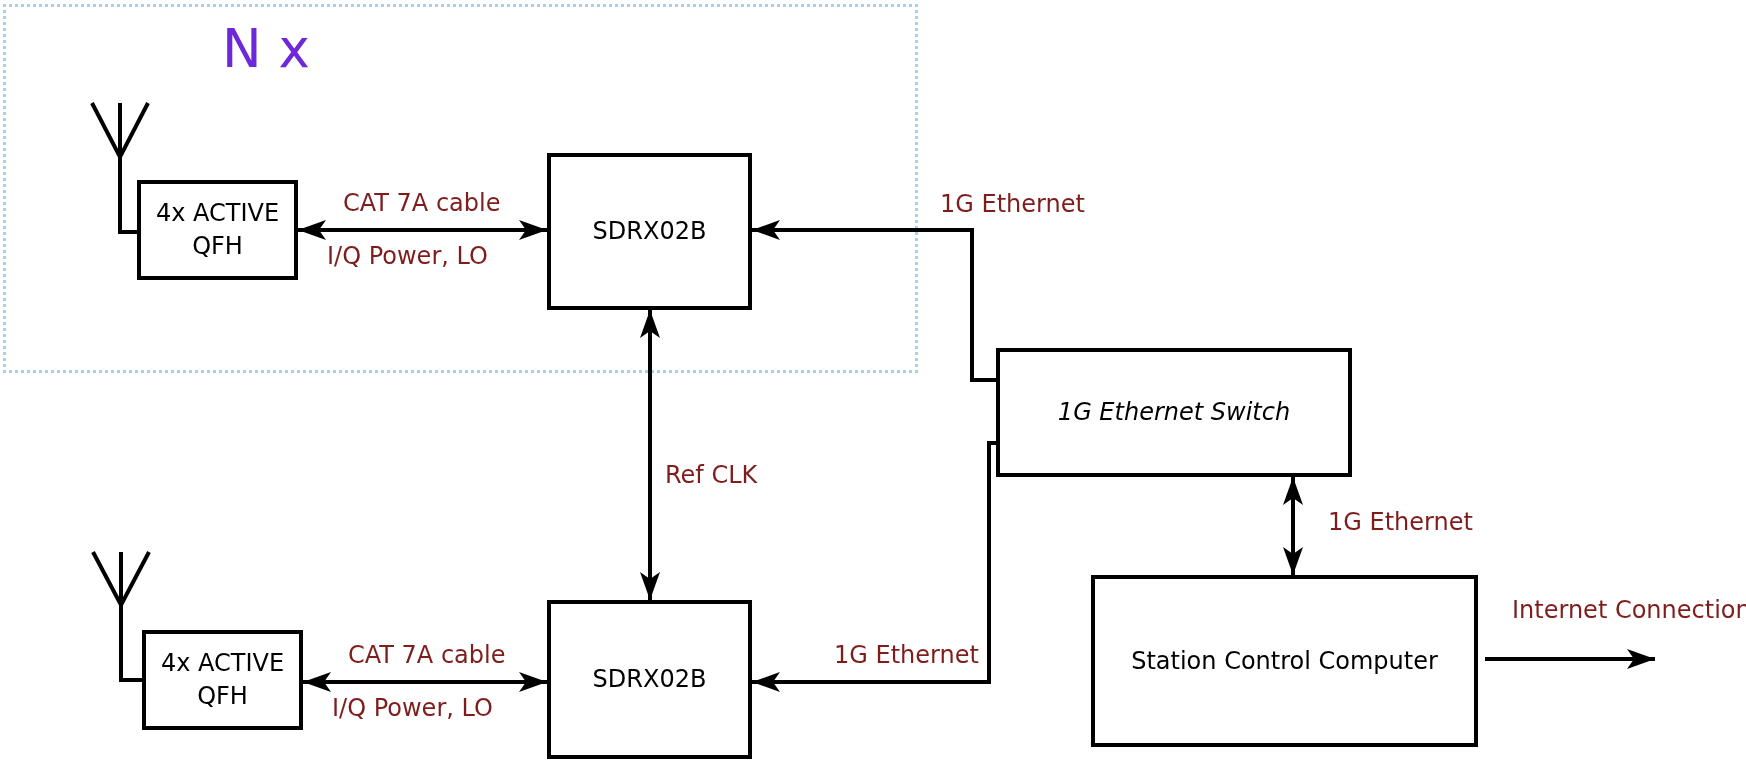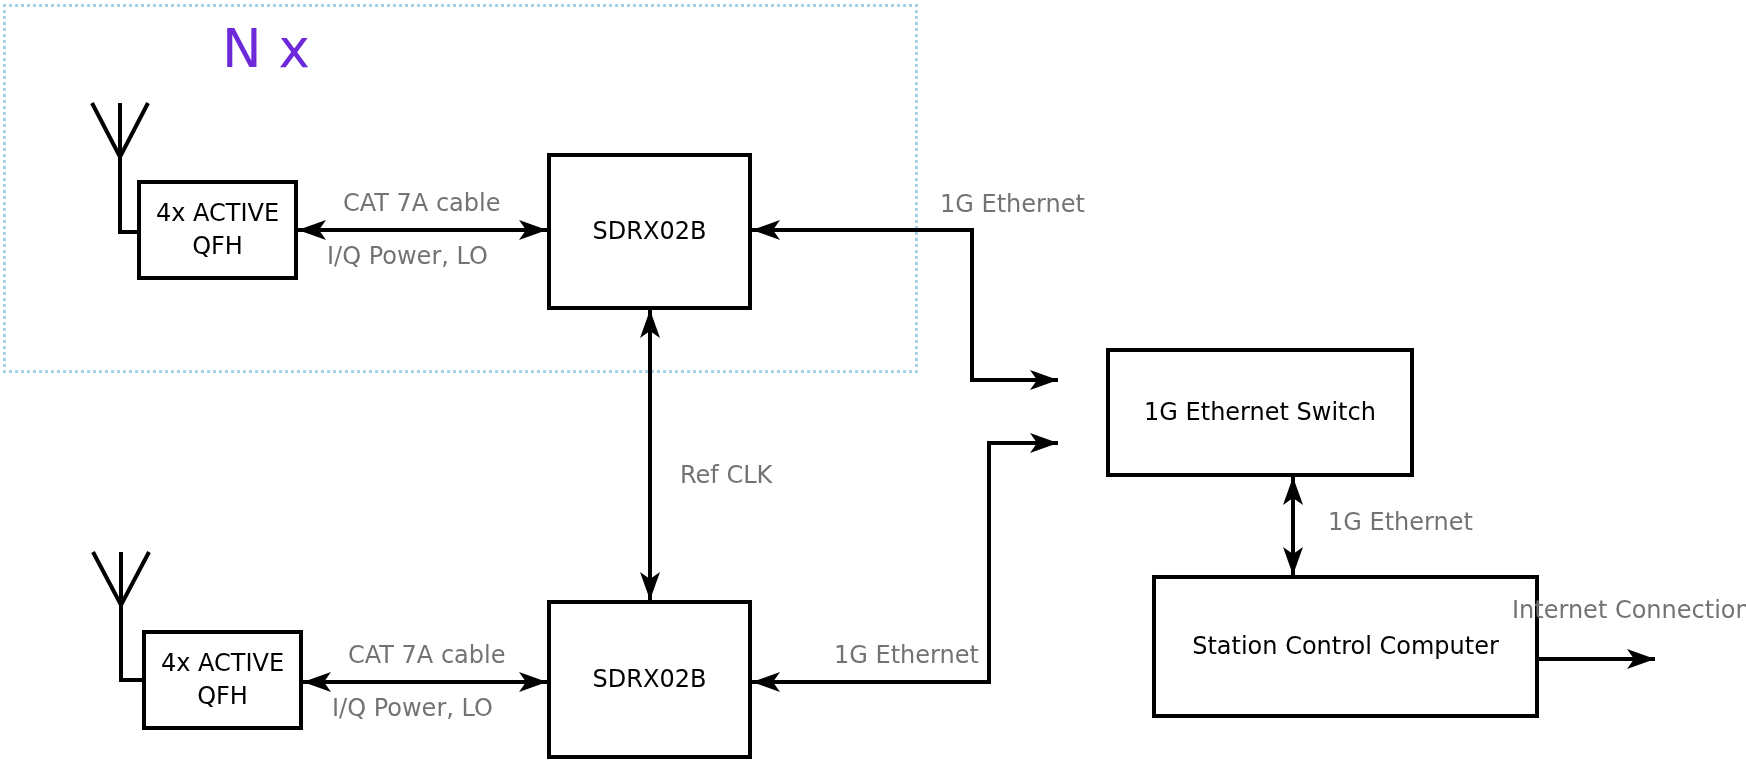--- a/index.html
+++ b/index.html
@@ -48,33 +48,33 @@
     text-align: center;
     font-size: 24px;
     line-height: 33px;
     color: #000000;
     white-space: pre-line;
   }
   #qfh-top      { left: 137px; top: 180px; width: 161px; height: 100px; }
   #sdrx-top     { left: 547px; top: 153px; width: 205px; height: 157px; }
   #qfh-bottom   { left: 142px; top: 630px; width: 161px; height: 100px; }
   #sdrx-bottom  { left: 547px; top: 600px; width: 205px; height: 159px; }
-  #eth-switch   { left: 1106px; top: 348px; width: 308px; height: 129px; }
-  #station-computer { left: 1152px; top: 575px; width: 387px; height: 143px; }
+  #eth-switch   { left: 996px; top: 348px; width: 356px; height: 129px; font-style: italic; }
+  #station-computer { left: 1091px; top: 575px; width: 387px; height: 172px; }
   .edge-label {
     position: absolute;
     font-size: 24px;
-    color: #737373;
+    color: #7f1d1d;
     white-space: pre;
   }
   #lbl-cat7a-top-above    { left: 343px; top: 189px; }
   #lbl-cat7a-top-below    { left: 327px; top: 242px; }
   #lbl-cat7a-bottom-above { left: 348px; top: 641px; }
   #lbl-cat7a-bottom-below { left: 332px; top: 694px; }
-  #lbl-refclk             { left: 680px; top: 461px; }
+  #lbl-refclk             { left: 665px; top: 461px; }
   #lbl-eth-top            { left: 940px; top: 190px; }
   #lbl-eth-bottom         { left: 834px; top: 641px; }
   #lbl-eth-sw-comp        { left: 1328px; top: 508px; }
   #lbl-internet           { left: 1512px; top: 596px; }
 </style>
 </head>
 <body>
 
 <div class="canvas">
 

